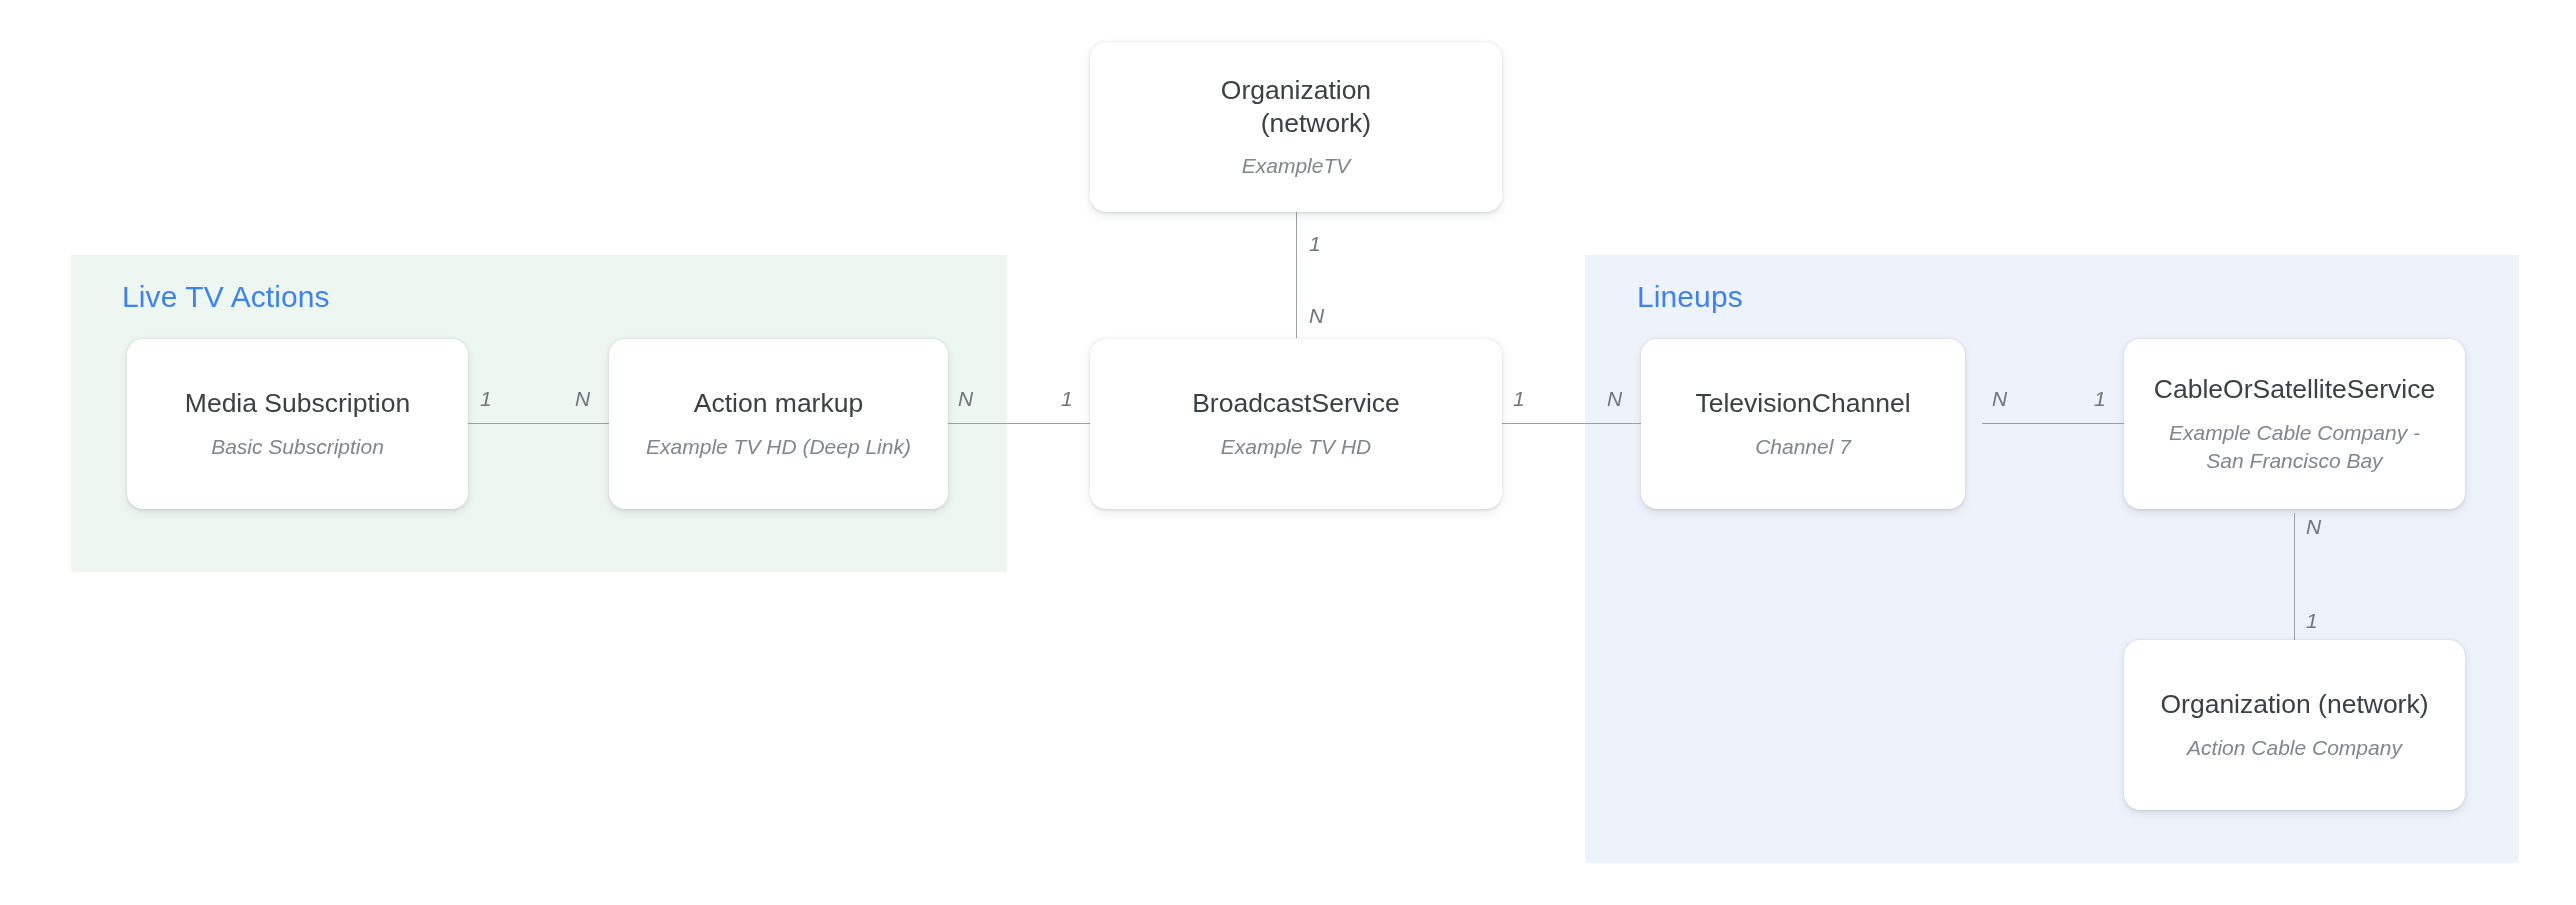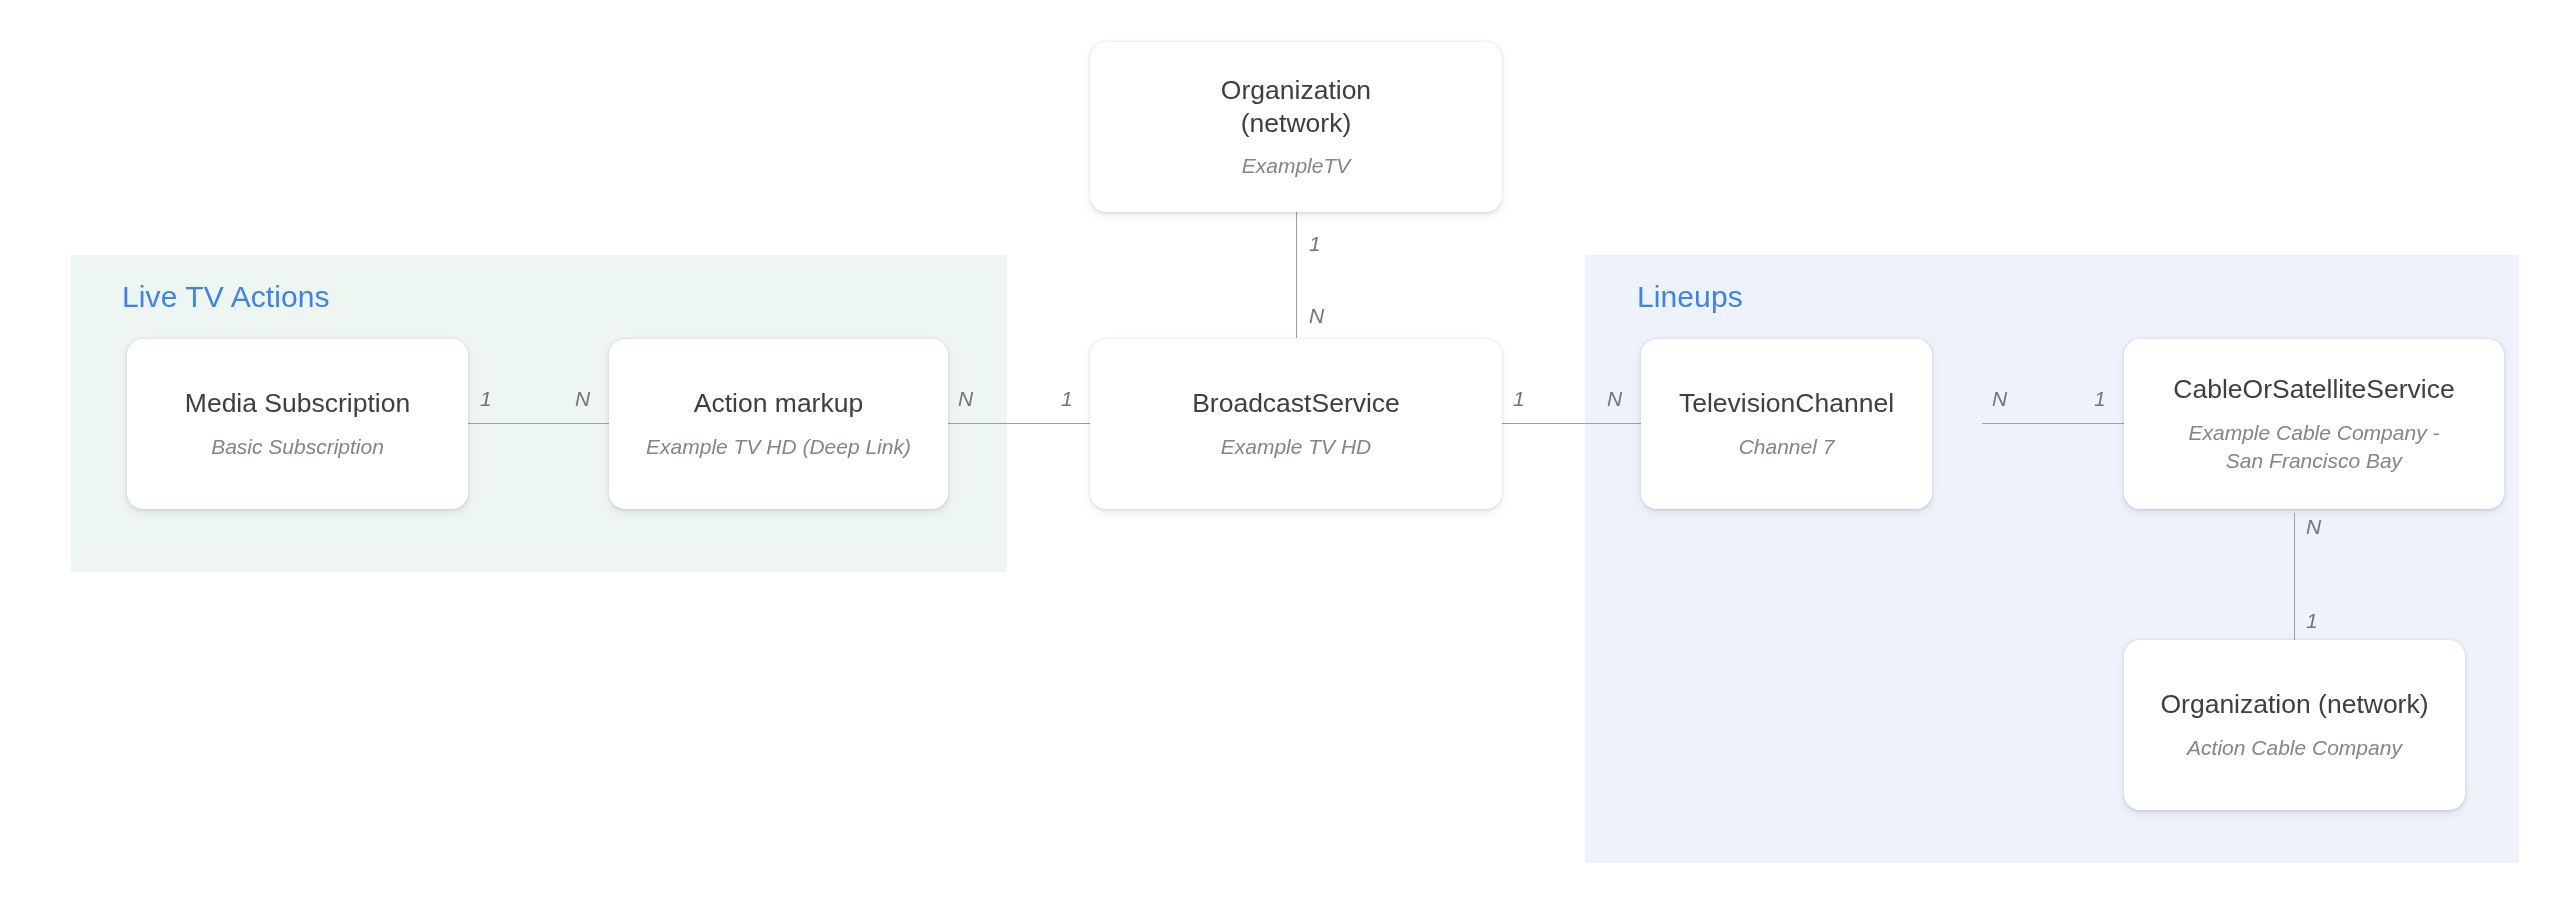--- a/index.html
+++ b/index.html
@@ -45,20 +45,21 @@
     align-items: center;
     justify-content: center;
     text-align: center;
     padding: 0 14px;
   }
   .node-title {
     font-size: 26.5px;
     line-height: 33px;
     color: #3c4043;
     white-space: pre-line;
+    text-align: right;
   }
   .node-sub {
     font-size: 21px;
     line-height: 28px;
     color: #80868b;
     margin-top: 12.4px;
     white-space: pre-line;
     font-style: italic;
   }
 
@@ -131,26 +132,26 @@
   <div class="node" style="left:609px; top:339px; width:339px; height:170px;">
     <div class="node-title">Action markup</div>
     <div class="node-sub">Example TV HD (Deep Link)</div>
   </div>
 
   <div class="node" style="left:1090px; top:339px; width:412px; height:170px;">
     <div class="node-title">BroadcastService</div>
     <div class="node-sub">Example TV HD</div>
   </div>
 
-  <div class="node" style="left:1641px; top:339px; width:291px; height:170px;">
+  <div class="node" style="left:1641px; top:339px; width:324px; height:170px;">
     <div class="node-title">TelevisionChannel</div>
     <div class="node-sub">Channel 7</div>
   </div>
 
-  <div class="node" style="left:2124px; top:339px; width:380px; height:170px;">
+  <div class="node" style="left:2124px; top:339px; width:341px; height:170px;">
     <div class="node-title">CableOrSatelliteService</div>
     <div class="node-sub">Example Cable Company -
 San Francisco Bay</div>
   </div>
 
   <div class="node" style="left:2124px; top:640px; width:341px; height:170px;">
     <div class="node-title">Organization (network)</div>
     <div class="node-sub">Action Cable Company</div>
   </div>
 

